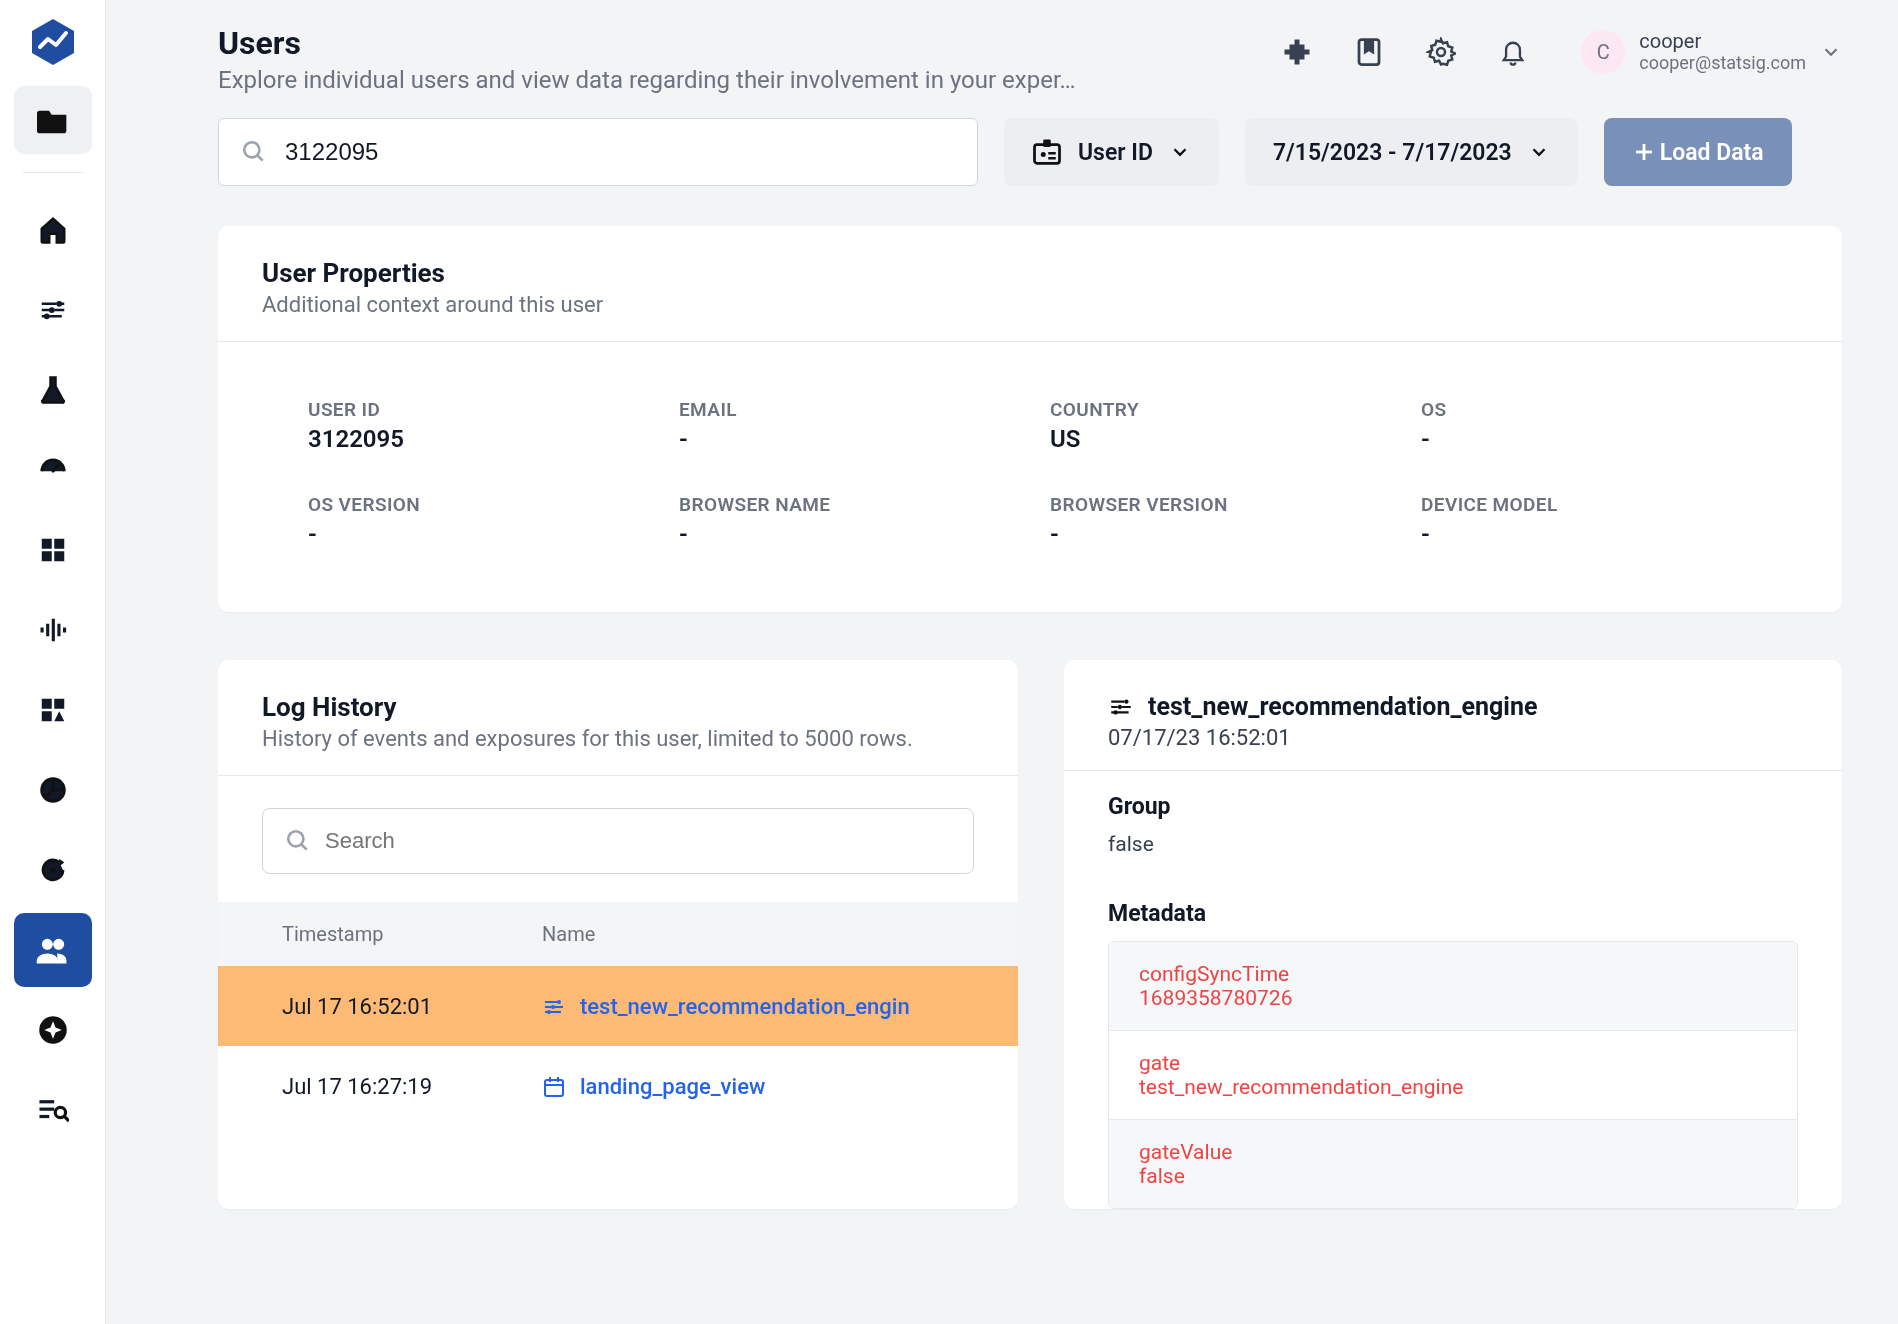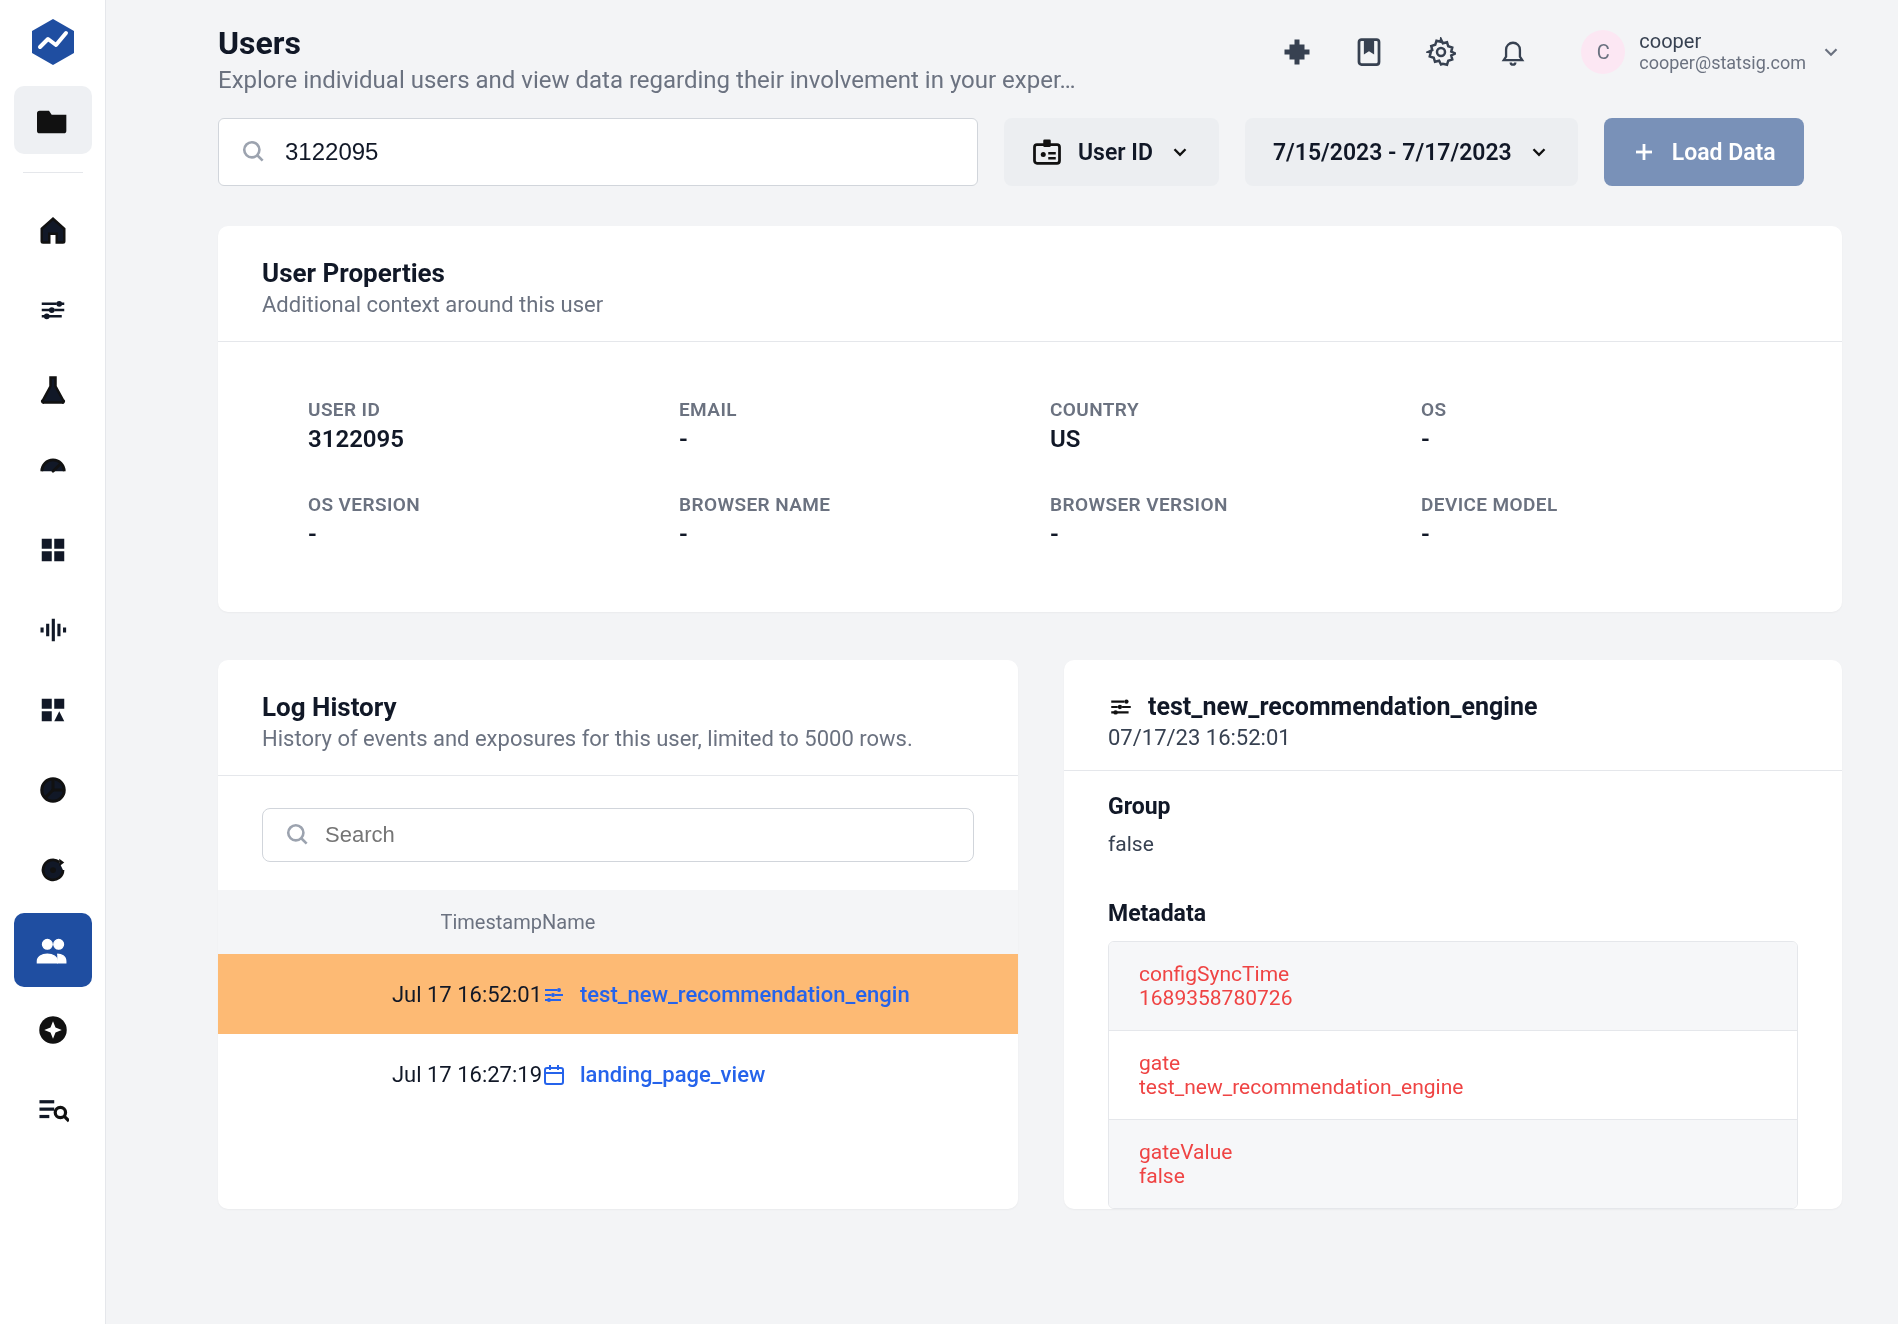--- a/index.html
+++ b/index.html
@@ -78,21 +78,21 @@
   .search-big input {
     border: none; outline: none; font-size: 24px; color:#111827; flex:1; background: transparent;
   }
   .pill-btn {
     height: 68px; border-radius: 8px; background: #eceef1;
     display: flex; align-items: center; padding: 0 28px; gap: 16px;
     font-size: 23px; font-weight: 600; color:#111827; cursor:pointer;
   }
   .load-btn {
     height: 68px; border-radius: 8px; background: #7991b8;
-    display: flex; align-items: center; padding: 0 28px; gap: 16px;
+    display: flex; align-items: center; padding: 0 28px; gap: 4px;
     font-size: 23px; font-weight: 600; color:#fff; cursor:pointer;
   }
 
   .card {
     background: #fff; border-radius: 10px;
     box-shadow: 0 1px 2px rgba(0,0,0,0.04);
   }
   .card-header { padding: 32px 44px 24px 44px; }
   .card-header h2 { font-size: 26px; font-weight: 700; margin-bottom: 4px;}
   .card-header p { font-size: 22px; color:#6b7280;}
@@ -105,32 +105,32 @@
   }
   .prop-label { font-size: 19px; font-weight: 600; color:#6b7280; letter-spacing: 0.4px; margin-bottom: 4px;}
   .prop-value { font-size: 24px; font-weight: 600; color:#111827;}
 
   .bottom-row { display:flex; gap: 46px; margin-top: 48px;}
   .log-card { flex: 0 0 800px; }
   .detail-card { flex: 1; }
 
   .log-search {
     margin: 32px 44px 28px 44px;
-    height: 54px; border:1px solid #d1d5db; border-radius:8px;
+    height: 66px; border:1px solid #d1d5db; border-radius:8px;
     display:flex; align-items:center; padding:0 22px; gap:14px;
   }
   .log-search input { border:none; outline:none; font-size:22px; color:#6b7280; flex:1; background:transparent;}
 
   .table-head, .table-row {
     display:grid; grid-template-columns: 280px 1fr;
     padding: 0 44px;
     align-items:center;
   }
   .table-head { height: 64px; background:#f4f5f7; font-size:20px; color:#6b7280;}
-  .table-head > div:first-child, .table-row > div:first-child { padding-left: 20px; text-align: right; }
+  .table-head > div:first-child, .table-row > div:first-child { padding-left: 20px; }
   .table-row { height: 80px; font-size:22px;}
   .table-row.selected { background:#fdba74;}
   .name-cell { display:flex; align-items:flex-end; gap:14px; color:#2563eb; font-weight:500; white-space:nowrap; overflow:hidden;}
   .name-cell span.text { overflow:hidden; text-overflow: clip;}
 
   .detail-header { padding: 32px 44px 20px 44px;}
   .detail-title-row { display:flex; align-items:center; gap:14px; font-size:25px; font-weight:700;}
   .detail-sub { font-size:22px; color:#374151; margin-top:4px;}
   .section { padding: 22px 44px;}
   .section h3 { font-size:23px; font-weight:700; margin-bottom:12px;}

